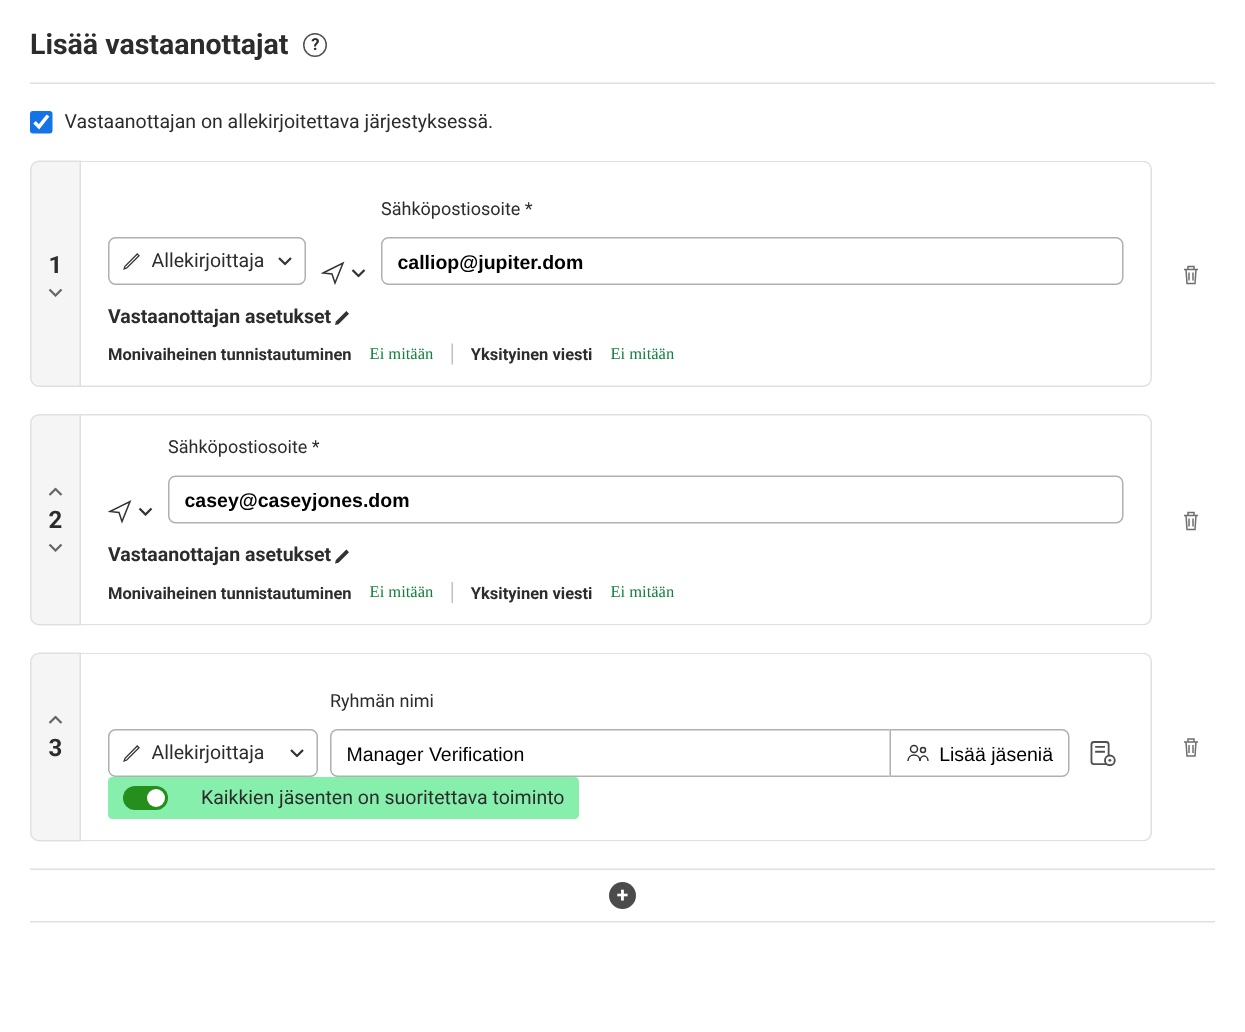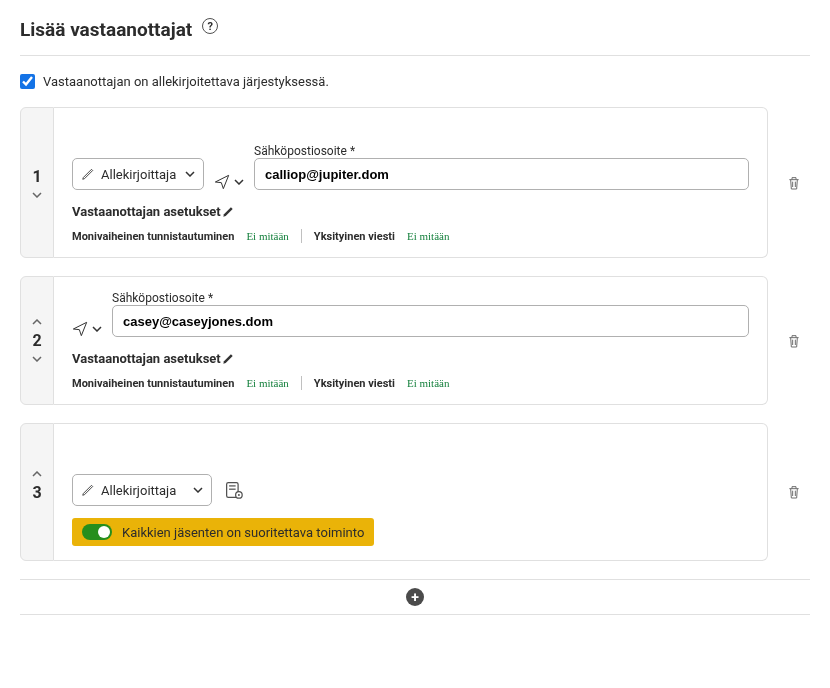--- a/index.html
+++ b/index.html
@@ -1,45 +1,45 @@
 <!DOCTYPE html>
 <html><head>
 <meta charset="utf-8">
 <style>
 * { box-sizing: border-box; margin: 0; padding: 0; }
 body { font-family: -apple-system, BlinkMacSystemFont, "Segoe UI", Roboto, Arial, sans-serif; font-size: 13px; color: #2c2c2c; background: #fff; padding: 18px 20px; width: 830px; }
-.page-title { font-size: 19px; font-weight: 700; display: flex; gap: 10px; padding-bottom: 14px; border-bottom: 1px solid #e0e0e0; margin-bottom: 18px; }
+.page-title { font-size: 19px; font-weight: 700; display: flex; align-items: center; gap: 10px; padding-bottom: 14px; border-bottom: 1px solid #e0e0e0; margin-bottom: 18px; }
 .help-icon { width: 16px; height: 16px; border: 1.5px solid #505050; border-radius: 50%; display: inline-flex; align-items: center; justify-content: center; font-size: 11px; font-weight: 700; cursor: pointer; }
 .checkbox-row { display: flex; align-items: center; gap: 8px; margin-bottom: 18px; }
 .checkbox-row input[type="checkbox"] { width: 15px; height: 15px; accent-color: #1473e6; cursor: pointer; }
 .recip-card { display: flex; gap: 0; margin-bottom: 18px; }
 .order-col { width: 34px; background: #f5f5f5; border: 1px solid #e0e0e0; border-radius: 6px 0 0 6px; display: flex; flex-direction: column; align-items: center; justify-content: center; gap: 6px; font-size: 16px; font-weight: 700; }
 .order-col .chev { font-size: 11px; color: #666; cursor: pointer; }
 .card-body { flex: 1; border: 1px solid #e0e0e0; border-left: none; border-radius: 0 6px 6px 0; padding: 14px 18px 14px 18px; background: #fff; }
 .row1 { display: flex; align-items: flex-end; gap: 10px; margin-bottom: 14px; }
 .role-btn { display: flex; align-items: center; gap: 6px; border: 1px solid #b0b0b0; border-radius: 5px; padding: 6px 8px; height: 32px; cursor: pointer; background: #fff; min-width: 132px; margin-top: 36px; }
 .role-btn .role-label { flex: 1; font-size: 13px; }
 .chev-down { font-size: 10px; color: #333; }
 .send-icon { display: inline-flex; align-items: center; gap: 4px; cursor: pointer; }
-.email-group { flex: 1; display: flex; flex-direction: column; gap: 0; }
+.email-group { flex: 1; display: flex; flex-direction: column; gap: 12px; }
 .field-label { font-size: 12px; color: #2c2c2c; }
 .req-star { color: #2c2c2c; }
 .email-input { height: 32px; border: 1px solid #b0b0b0; border-radius: 5px; padding: 0 10px; font-size: 13px; width: 100%; font-weight: bold; }
 .delete-btn { width: 32px; display: flex; align-items: center; justify-content: center; color: #6e6e6e; cursor: pointer; }
 .sub-heading { font-weight: 700; display: flex; align-items: center; margin-bottom: 10px; }
 .edit-icon { cursor: pointer; }
 .settings-row { display: flex; align-items: center; gap: 12px; font-size: 11px; }
 .settings-row .lbl { font-weight: 700; }
 .settings-row .val { color: #15803d; font-family: Liberation Serif, serif; }
 .vdiv { width: 1px; height: 14px; background: #c0c0c0; }
 .group-row { display: flex; align-items: flex-end; gap: 8px; }
 .group-name-input { height: 32px; border: 1px solid #b0b0b0; border-radius: 5px 0 0 5px; padding: 0 10px; font-size: 13px; flex: 1; border-right: none; }
 .add-members-btn { height: 32px; border: 1px solid #b0b0b0; border-radius: 0 5px 5px 0; padding: 0 10px; font-size: 13px; background: #fff; display: flex; align-items: center; gap: 6px; cursor: pointer; }
 .cc-icon { width: 28px; height: 28px; display: flex; align-items: center; justify-content: center; cursor: pointer; color: #505050; }
-.highlight-row { background: #eab308; display: inline-flex; align-items: center; gap: 10px; padding: 6px 10px; border-radius: 3px; margin-top: 12px; }
+.highlight-row { background: #86efac; display: inline-flex; align-items: center; gap: 22px; padding: 6px 10px; border-radius: 3px; }
 .toggle { width: 30px; height: 16px; background: #268e1d; border-radius: 10px; position: relative; cursor: pointer; }
 .toggle::after { content: ""; position: absolute; width: 12px; height: 12px; background: #fff; border-radius: 50%; top: 2px; right: 2px; }
 .add-row { border-top: 1px solid #e0e0e0; border-bottom: 1px solid #e0e0e0; padding: 8px 0; display: flex; justify-content: center; margin-top: 4px; }
 .add-btn { width: 18px; height: 18px; border-radius: 50%; background: #4b4b4b; color: #fff; display: flex; align-items: center; justify-content: center; font-size: 14px; cursor: pointer; font-weight: 700; }
 .row-wrap { margin-bottom: 18px; display: flex; align-items: center; gap: 10px; }
 svg { display: block; }
 </style>
 </head>
 <body>
 
@@ -188,20 +188,35 @@
           <svg width="14" height="14" viewBox="0 0 24 24">
               <path d="M3 21 L6 20 L20 6 L18 4 L4 18 Z" stroke="#333" stroke-width="1.5" fill="none"></path>
             </svg>
           <span class="role-label">Allekirjoittaja</span>
           <span class="chev-down">
             <svg width="10" height="6" viewBox="0 0 10 6">
                 <path d="M1 1 L5 5 L9 1" stroke="#333" stroke-width="1.5" fill="none"></path>
               </svg>
           </span>
         </div>
+        <div class="email-group" style="flex:1">
+          <label class="field-label">Ryhmän nimi</label>
+          <div style="display:flex">
+            <input class="group-name-input" value="Manager Verification" style="">
+            <button class="add-members-btn">
+              <svg width="16" height="14" viewBox="0 0 24 20">
+                  <circle cx="8" cy="6" r="3.5" stroke="#333" stroke-width="1.5" fill="none"></circle>
+                  <path d="M2 18 C2 14 5 12 8 12 C11 12 14 14 14 18" stroke="#333" stroke-width="1.5" fill="none"></path>
+                  <circle cx="17" cy="7" r="2.5" stroke="#333" stroke-width="1.5" fill="none"></circle>
+                  <path d="M14 18 C14 15 16 13 18 13 C20 13 22 15 22 18" stroke="#333" stroke-width="1.5" fill="none"></path>
+                </svg>
+              <span>Lisää jäseniä</span>
+            </button>
+          </div>
+        </div>
         <span class="cc-icon" style="align-self:flex-end;margin-bottom:2px">
           <svg width="20" height="18" viewBox="0 0 24 22">
               <rect x="3" y="2" width="14" height="18" rx="2" stroke="#505050" stroke-width="1.5" fill="none"></rect>
               <line x1="6" y1="6" x2="14" y2="6" stroke="#505050" stroke-width="1.5"></line>
               <line x1="6" y1="10" x2="14" y2="10" stroke="#505050" stroke-width="1.5"></line>
               <circle cx="18" cy="17" r="4" fill="#fff" stroke="#505050" stroke-width="1.5"></circle>
               <circle cx="18" cy="17" r="1.2" fill="#505050"></circle>
             </svg>
         </span>
       </div>

